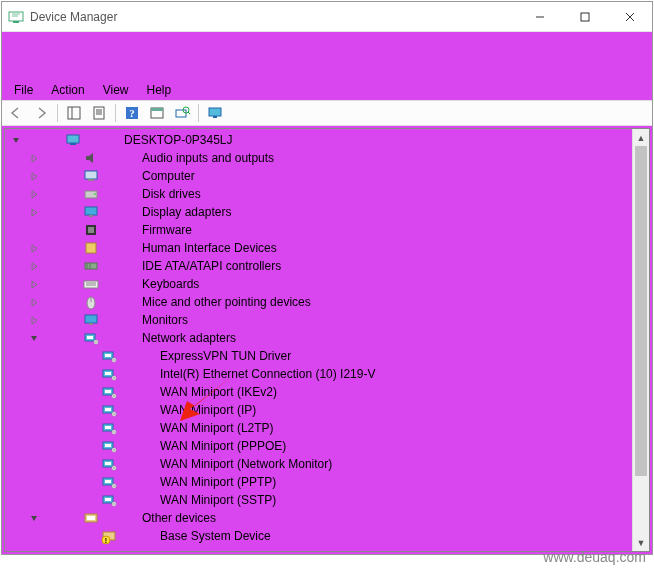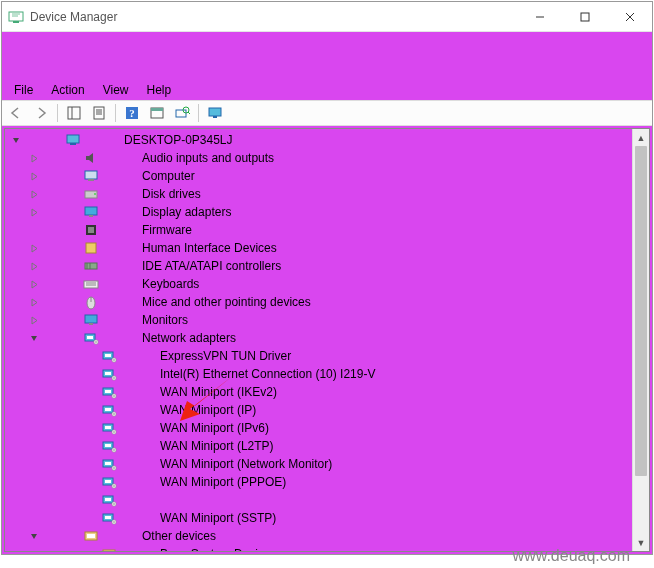--- a/index.html
+++ b/index.html
@@ -18,21 +18,21 @@
   .content { flex: 1; display: flex; position: relative; border: 1px solid #888; margin: 2px; overflow: hidden; }
   .tree { flex: 1; overflow: auto; padding: 2px 0; }
   .tree-row { display: flex; align-items: center; height: 18px; padding-right: 4px; white-space: nowrap; gap: 40px; }
   .expander { width: 15px; display: flex; align-items: center; justify-content: center; cursor: pointer; font-size: 10px; color: #666; }
   .node-icon { width: 18px; height: 16px; display: flex; align-items: center; justify-content: center; margin-right: 2px; flex-shrink: 0; }
   .node-label { font-size: 12px; }
   .scrollbar { width: 17px; background: #f0f0f0; border-left: 1px solid #ddd; display: flex; flex-direction: column; }
   .scroll-btn { height: 17px; display: flex; align-items: center; justify-content: center; font-size: 9px; color: #555; background: #f0f0f0; }
   .scroll-track { flex: 1; position: relative; }
   .scroll-thumb { position: absolute; top: 0; left: 2px; right: 2px; height: 85%; background: #c2c2c2; border-radius: 1px; }
-  .watermark { position: absolute; bottom: 3px; right: 24px; font-size: 16px; color: #888; font-family: Arial, sans-serif; }
+  .watermark { position: absolute; bottom: 3px; right: 8px; font-size: 14px; color: #888; font-family: Arial, sans-serif; }
   .arrow-annot { position: absolute; left: 170px; top: 240px; pointer-events: none; }
   
   svg { display: block; }
 </style>
 </head>
 <body>
 
 <div class="window">
 
   <div class="titlebar">
@@ -345,68 +345,57 @@
         <div class="tree-row" style="padding-left:40px">
     <span class="expander"></span>
     <span class="node-icon">
             <svg width="16" height="16" viewBox="0 0 16 16">
               <rect x="2" y="4" width="10" height="7" fill="#5bd" stroke="#26a"></rect>
               <rect x="4" y="6" width="6" height="3" fill="#fff"></rect>
               <circle cx="13" cy="12" r="2.2" fill="#fff" stroke="#888" stroke-width="0.6"></circle>
               <path d="M13 10.6v2.8M11.6 12h2.8" stroke="#888" stroke-width="0.6"></path>
             </svg>
           </span>
-    <span class="node-label">WAN Miniport (IPv6)</span>
-  </div>
-        <div class="tree-row" style="padding-left:40px">
-    <span class="expander"></span>
-    <span class="node-icon">
-            <svg width="16" height="16" viewBox="0 0 16 16">
-              <rect x="2" y="4" width="10" height="7" fill="#5bd" stroke="#26a"></rect>
-              <rect x="4" y="6" width="6" height="3" fill="#fff"></rect>
-              <circle cx="13" cy="12" r="2.2" fill="#fff" stroke="#888" stroke-width="0.6"></circle>
-              <path d="M13 10.6v2.8M11.6 12h2.8" stroke="#888" stroke-width="0.6"></path>
-            </svg>
-          </span>
     <span class="node-label">WAN Miniport (L2TP)</span>
   </div>
         <div class="tree-row" style="padding-left:40px">
     <span class="expander"></span>
     <span class="node-icon">
             <svg width="16" height="16" viewBox="0 0 16 16">
               <rect x="2" y="4" width="10" height="7" fill="#5bd" stroke="#26a"></rect>
               <rect x="4" y="6" width="6" height="3" fill="#fff"></rect>
               <circle cx="13" cy="12" r="2.2" fill="#fff" stroke="#888" stroke-width="0.6"></circle>
               <path d="M13 10.6v2.8M11.6 12h2.8" stroke="#888" stroke-width="0.6"></path>
             </svg>
           </span>
+    <span class="node-label">WAN Miniport (PPPOE)</span>
+  </div>
+        <div class="tree-row" style="padding-left:40px">
+    <span class="expander"></span>
+    <span class="node-icon">
+            <svg width="16" height="16" viewBox="0 0 16 16">
+              <rect x="2" y="4" width="10" height="7" fill="#5bd" stroke="#26a"></rect>
+              <rect x="4" y="6" width="6" height="3" fill="#fff"></rect>
+              <circle cx="13" cy="12" r="2.2" fill="#fff" stroke="#888" stroke-width="0.6"></circle>
+              <path d="M13 10.6v2.8M11.6 12h2.8" stroke="#888" stroke-width="0.6"></path>
+            </svg>
+          </span>
     <span class="node-label">WAN Miniport (Network Monitor)</span>
   </div>
         <div class="tree-row" style="padding-left:40px">
     <span class="expander"></span>
     <span class="node-icon">
             <svg width="16" height="16" viewBox="0 0 16 16">
               <rect x="2" y="4" width="10" height="7" fill="#5bd" stroke="#26a"></rect>
               <rect x="4" y="6" width="6" height="3" fill="#fff"></rect>
               <circle cx="13" cy="12" r="2.2" fill="#fff" stroke="#888" stroke-width="0.6"></circle>
               <path d="M13 10.6v2.8M11.6 12h2.8" stroke="#888" stroke-width="0.6"></path>
             </svg>
           </span>
-    <span class="node-label">WAN Miniport (PPPOE)</span>
-  </div>
-        <div class="tree-row" style="padding-left:40px">
-    <span class="expander"></span>
-    <span class="node-icon">
-            <svg width="16" height="16" viewBox="0 0 16 16">
-              <rect x="2" y="4" width="10" height="7" fill="#5bd" stroke="#26a"></rect>
-              <rect x="4" y="6" width="6" height="3" fill="#fff"></rect>
-              <circle cx="13" cy="12" r="2.2" fill="#fff" stroke="#888" stroke-width="0.6"></circle>
-              <path d="M13 10.6v2.8M11.6 12h2.8" stroke="#888" stroke-width="0.6"></path>
-            </svg>
-          </span>
+    <span class="node-label">WAN Miniport (PPTP)</span>
   </div>
         <div class="tree-row" style="padding-left:40px">
     <span class="expander"></span>
     <span class="node-icon">
             <svg width="16" height="16" viewBox="0 0 16 16">
               <rect x="2" y="4" width="10" height="7" fill="#5bd" stroke="#26a"></rect>
               <rect x="4" y="6" width="6" height="3" fill="#fff"></rect>
               <circle cx="13" cy="12" r="2.2" fill="#fff" stroke="#888" stroke-width="0.6"></circle>
               <path d="M13 10.6v2.8M11.6 12h2.8" stroke="#888" stroke-width="0.6"></path>
             </svg>

